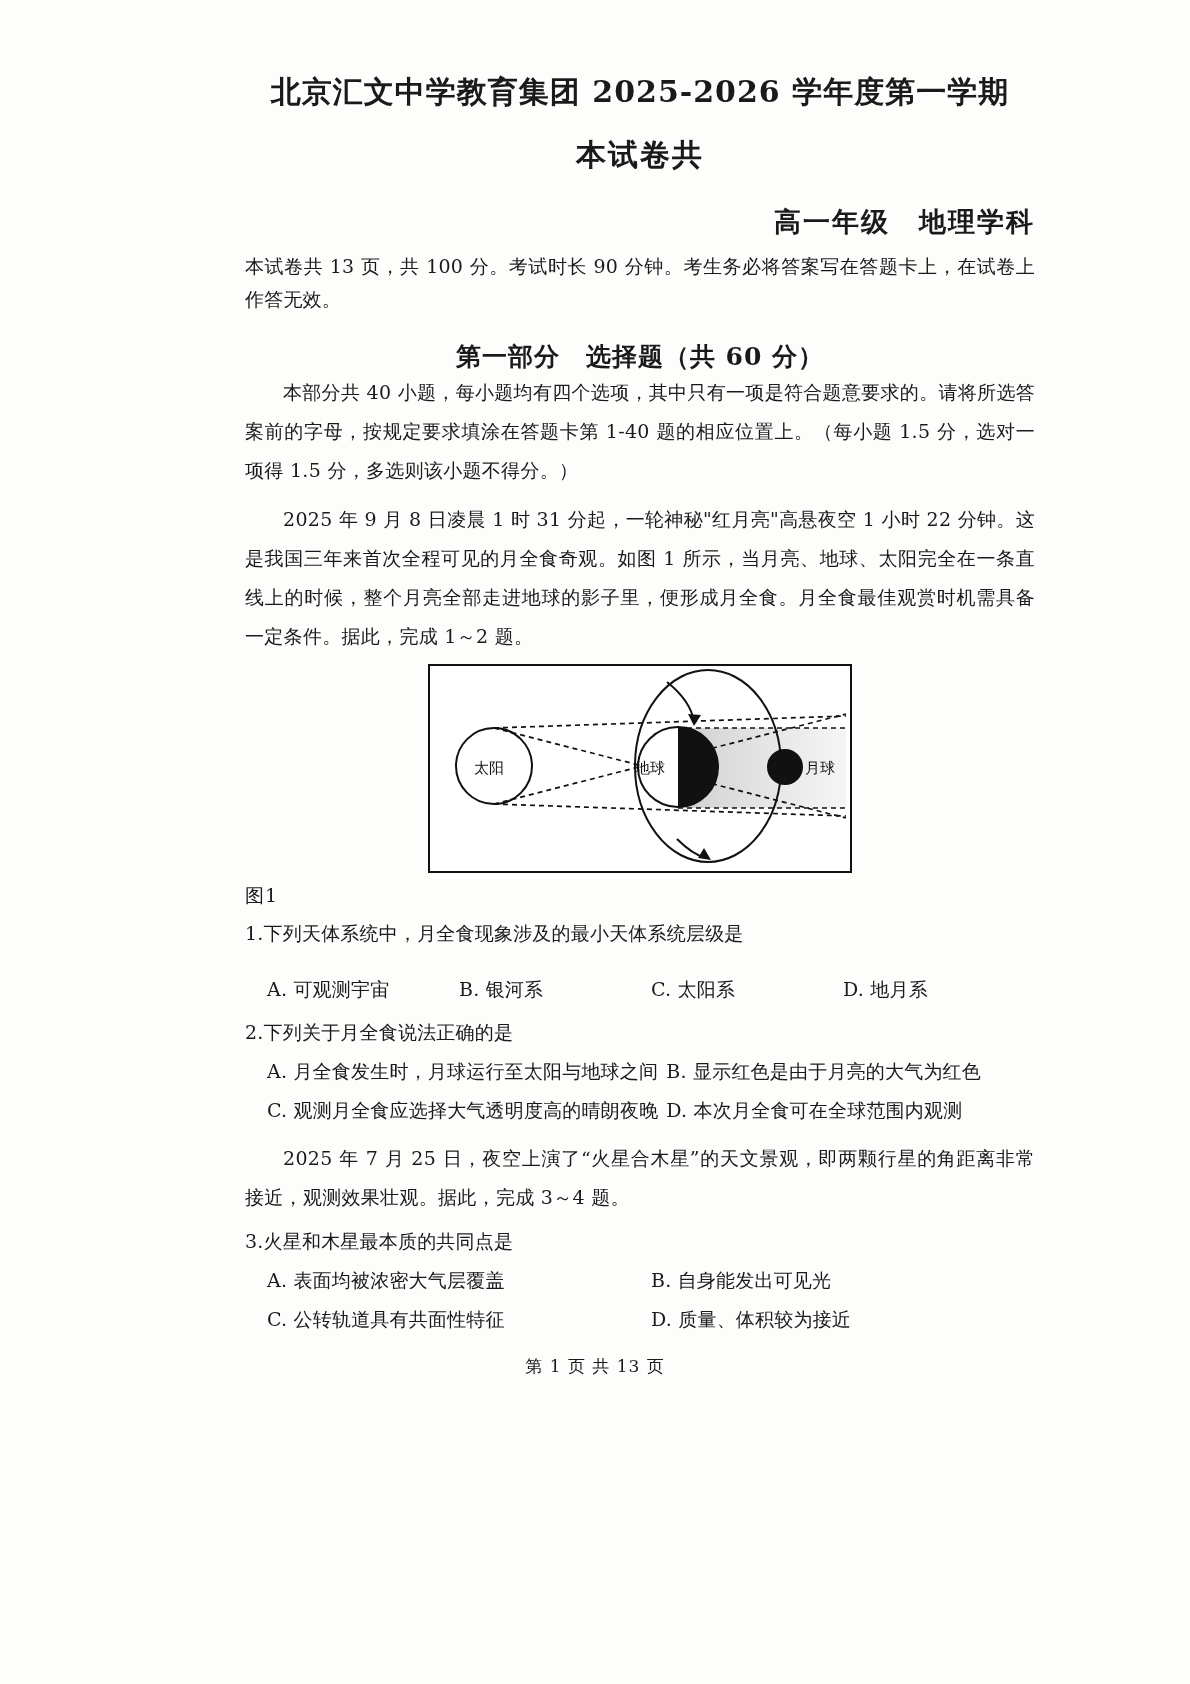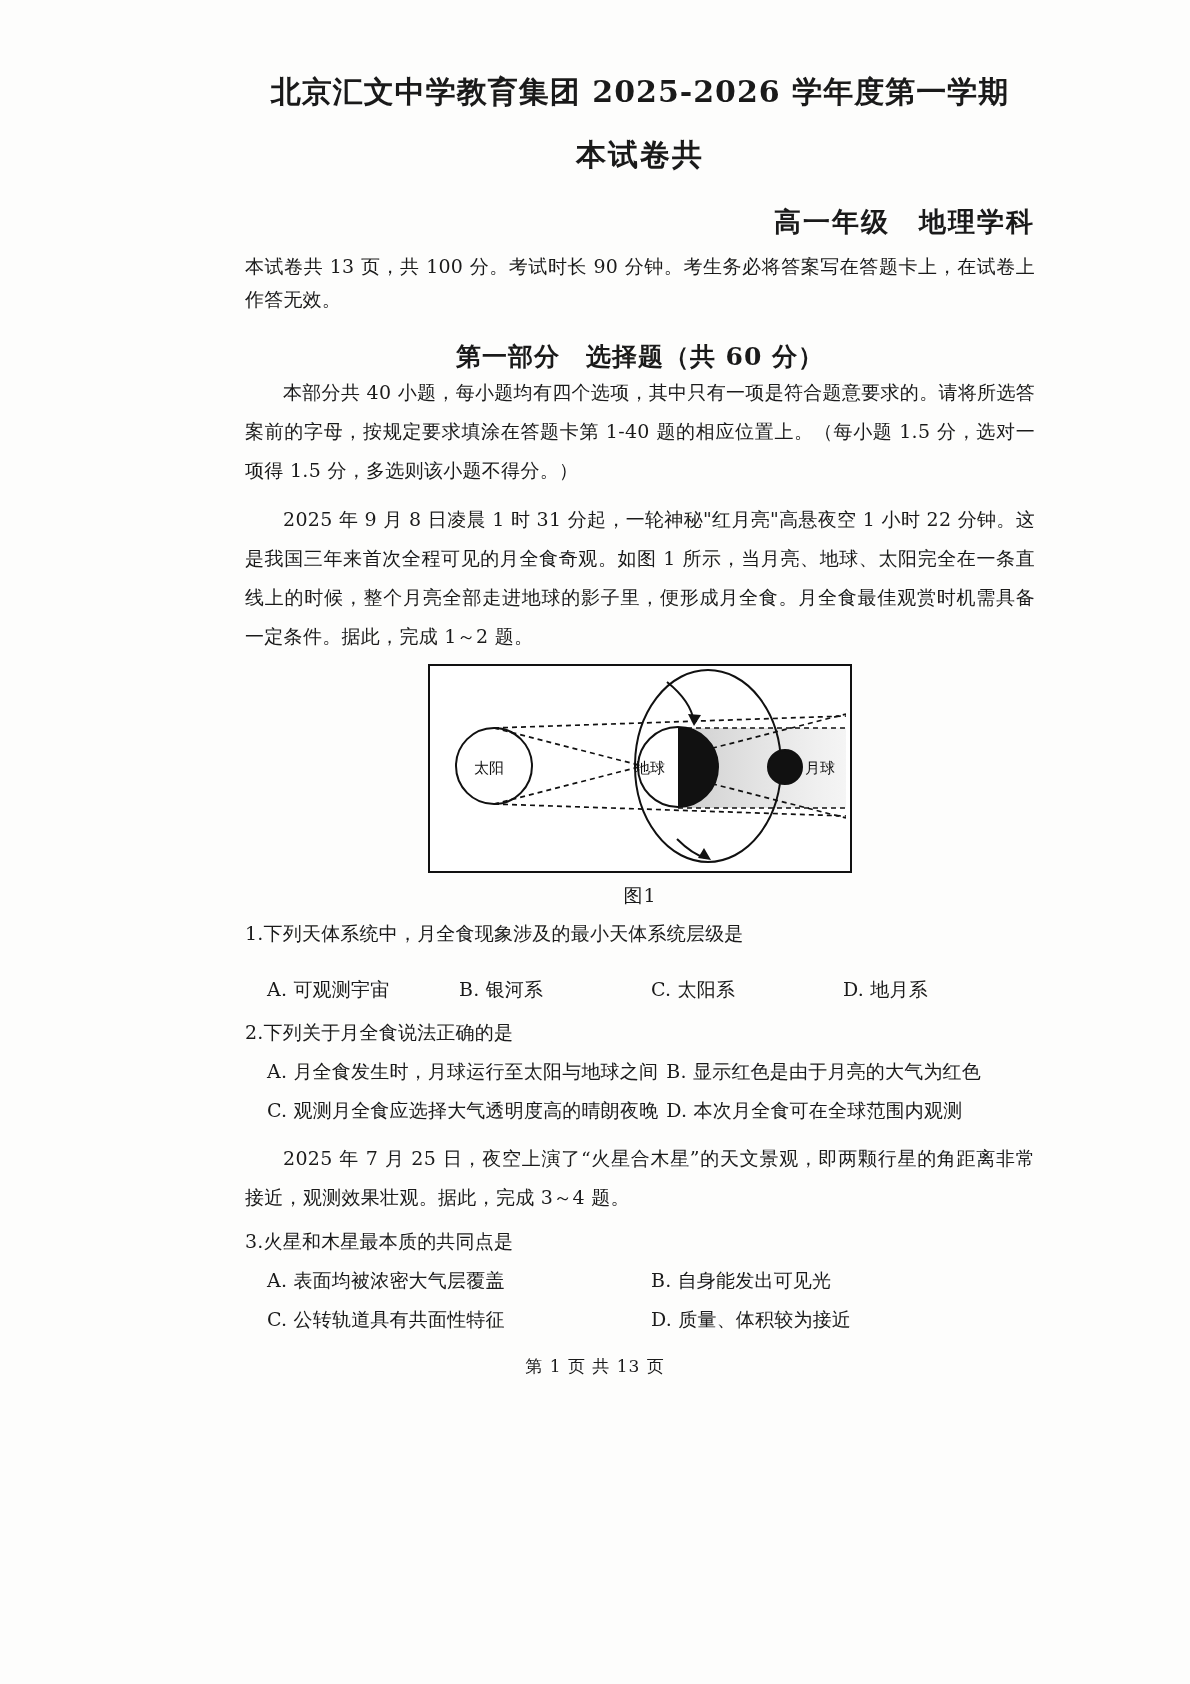--- a/index.html
+++ b/index.html
@@ -98,21 +98,20 @@
     justify-content: center;
   }
   .figure-box {
     width: 420px;
     height: 205px;
     border: 2px solid #111;
     position: relative;
     background: #fff;
   }
   .figure-caption {
-    text-align: center;
     font-size: 19px;
     margin-top: 10px;
     letter-spacing: 1px;
   }
   
   .footer {
     position: absolute;
     left: 0;
     right: 0;
     top: 1355px;

